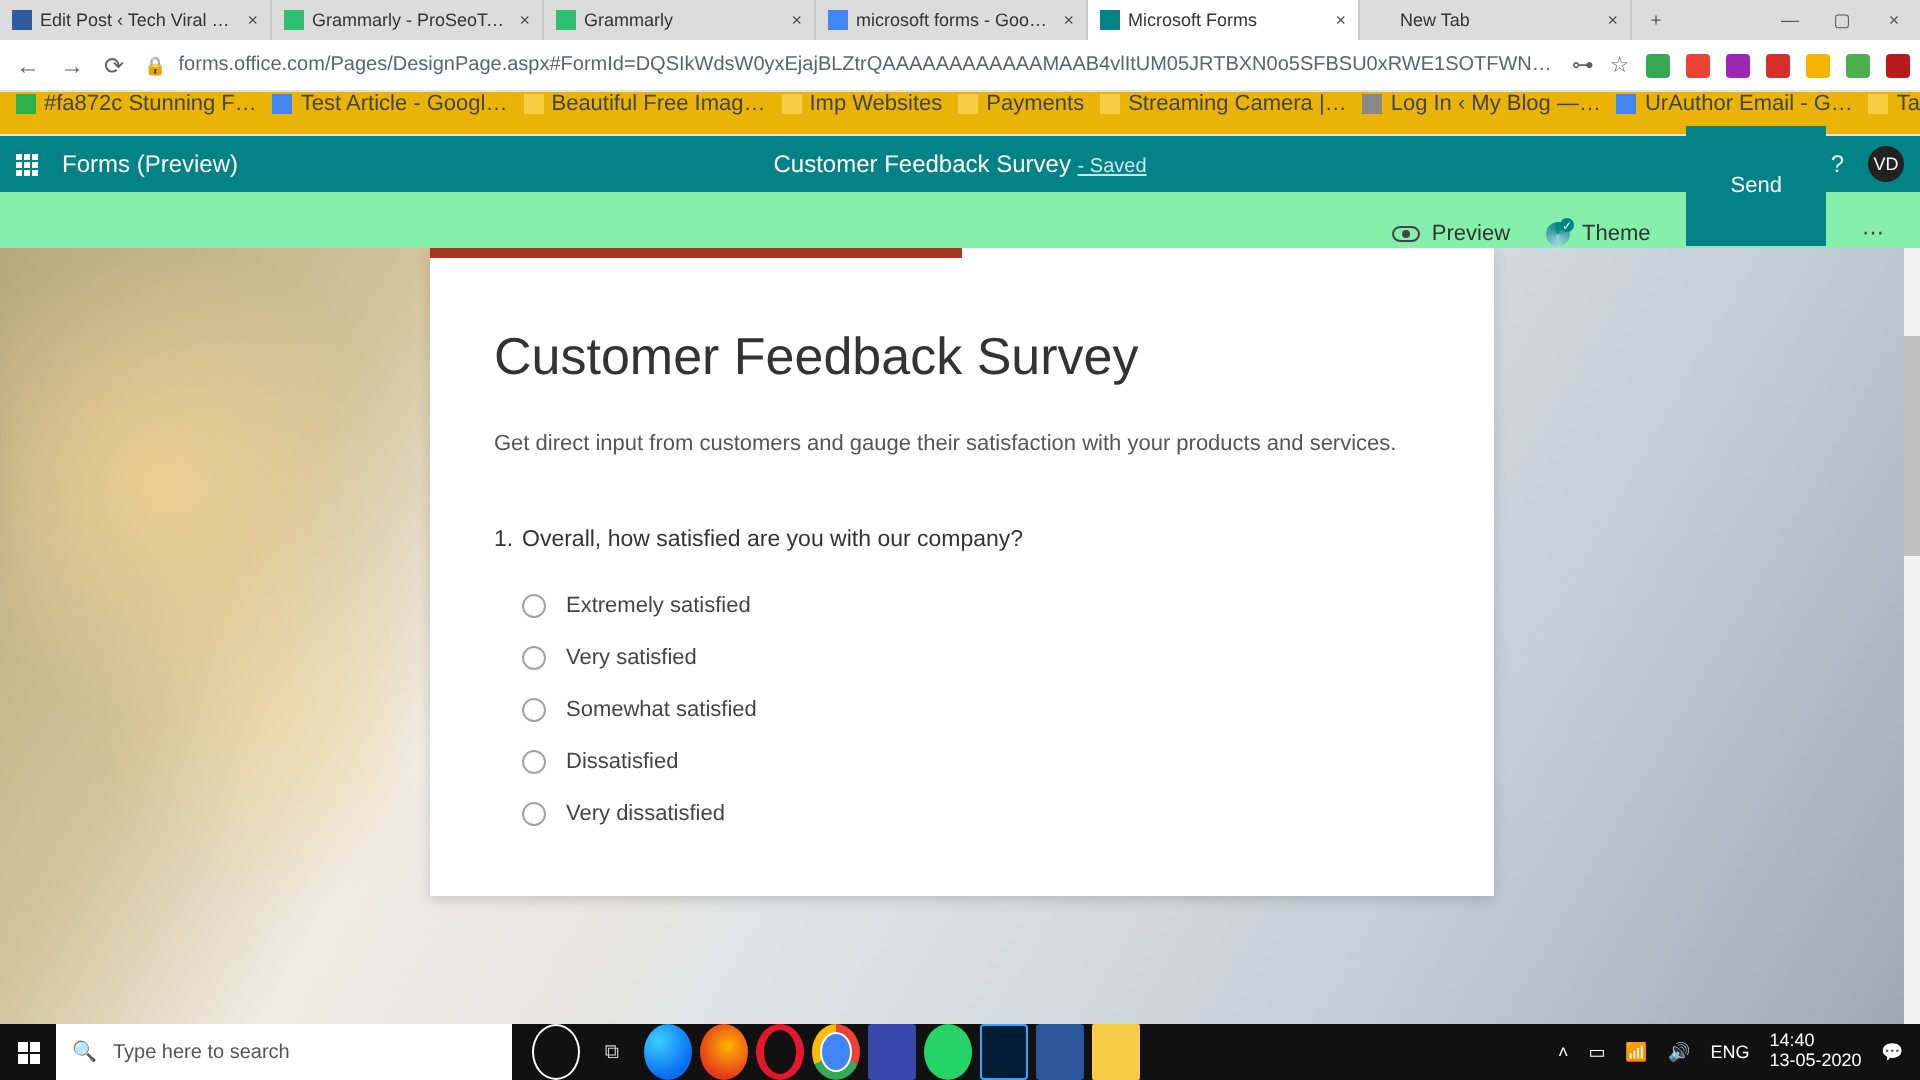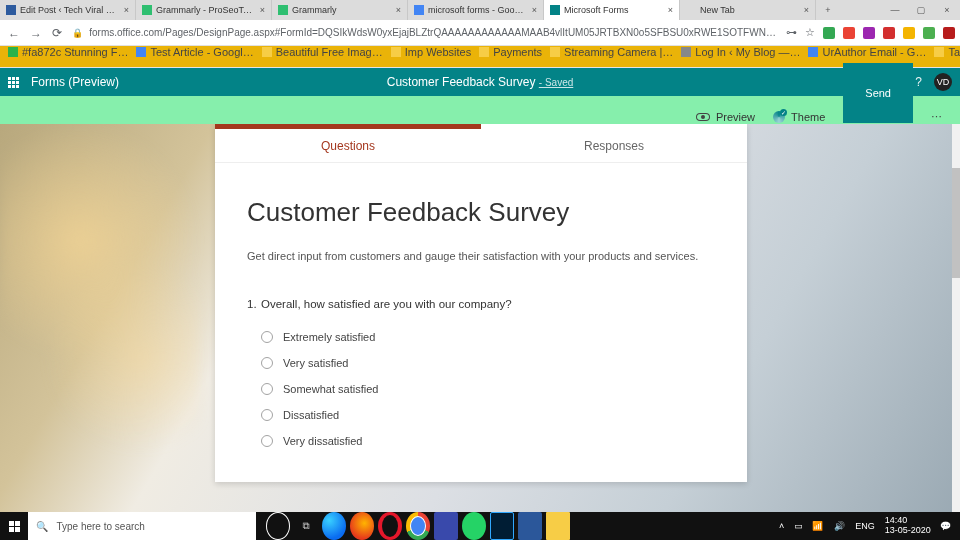--- a/index.html
+++ b/index.html
@@ -229,24 +229,20 @@
       </span>
       <span>Theme</span>
     </div>
   <div class="send">Send</div>
   <div class="more">⋯</div>
 </div>
 
 <div class="canvas">
   <div class="form-card">
     <div class="accent"></div>
-    <div class="tabs">
-      <div class="tab-item active">Questions</div>
-      <div class="tab-item">Responses</div>
-    </div>
     <div class="body">
       <h1>Customer Feedback Survey</h1>
       <div class="desc">Get direct input from customers and gauge their satisfaction with your products and services.</div>
       <div class="question"><span class="num">1.</span><span>Overall, how satisfied are you with our company?</span></div>
       <div class="options">
         <div class="option">
             <span class="radio"></span>
             <span>Extremely satisfied</span>
           </div>
         <div class="option">

